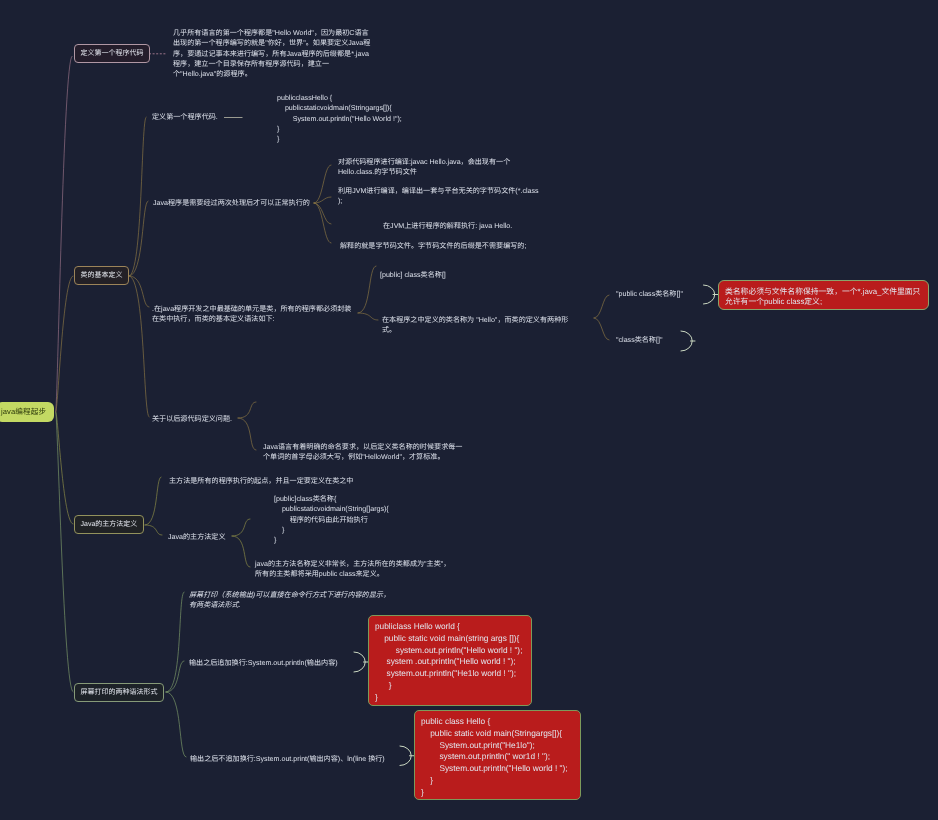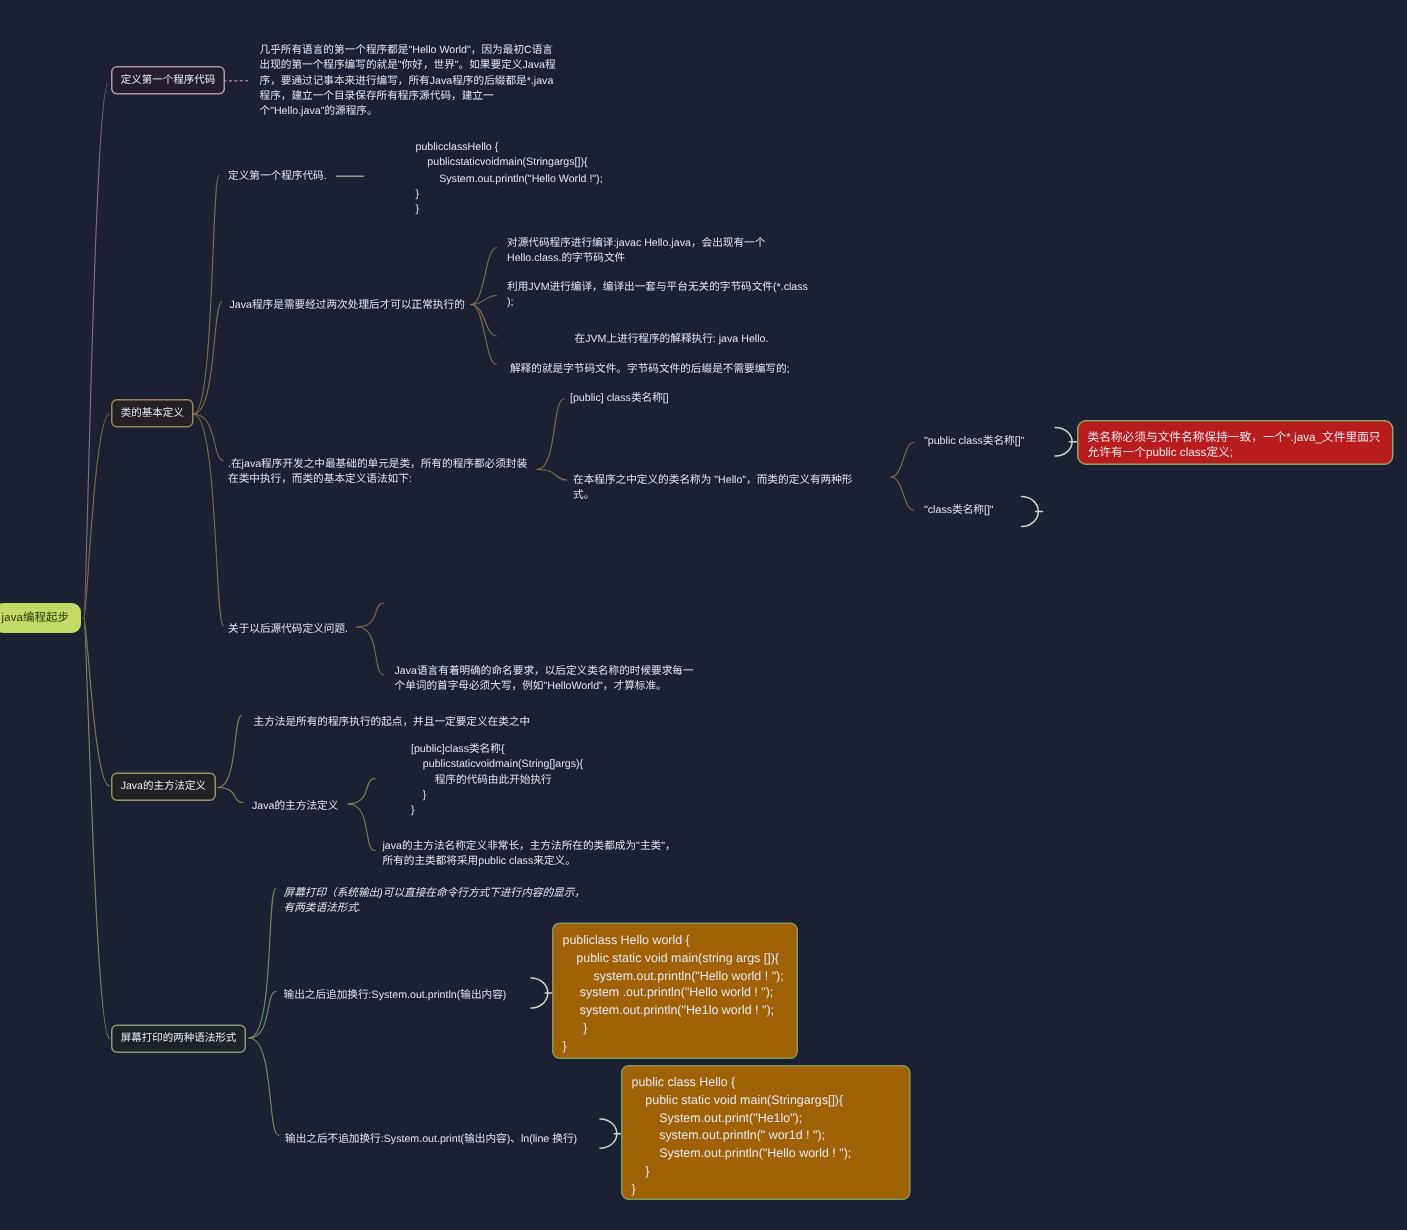--- a/index.html
+++ b/index.html
@@ -14,21 +14,21 @@
   .node{position:absolute;color:#dde1eb;line-height:10.3px;font-size:7.1px;
         white-space:pre;letter-spacing:0px;}
   .root{position:absolute;background:#c3d963;color:#2d3a0b;border-radius:6px;
         font-size:7.6px;line-height:20px;height:20px;padding:0 6px;
         white-space:pre;letter-spacing:.1px;}
   .boxed{position:absolute;border:1px solid;border-radius:4px;
          font-size:7.0px;line-height:17px;height:17px;padding:0 5.5px;
          white-space:pre;color:#e6e9f1;box-sizing:content-box;}
   .codebox{position:absolute;border:1px solid #7d9a5b;border-radius:5px;
            font-size:8.3px;line-height:11.8px;white-space:pre;color:#e2e6ee;
-           padding:5px 6px;box-sizing:border-box;background:#a16207;}
+           padding:5px 6px;box-sizing:border-box;background:#b91c1c;}
   .callout{position:absolute;border:1px solid #8aa46a;border-radius:6px;background:#b91c1c;
            font-size:7.8px;line-height:10.4px;white-space:pre;color:#e2e6ee;
            padding:5.5px 6px;box-sizing:border-box;}
 </style>
 </head>
 <body>
 
 <div id="canvas">
   <svg id="links" viewBox="0 0 938 820">
       <path d="M 56 412 C 57.6 412, 63.2 56, 72 56" stroke="#9b7489" fill="none" stroke-width="0.75" stroke-linecap="round" opacity="0.88"></path>
@@ -85,21 +85,21 @@
   <div class="node" style="left:153px;top:198px;text-align:center;">Java程序是需要经过两次处理后才可以正常执行的</div>
   <div class="node" style="left:338px;top:157px;">对源代码程序进行编译:javac Hello.java，会出现有一个
 Hello.class.的字节码文件</div>
   <div class="node" style="left:338px;top:186px;">利用JVM进行编译，编译出一套与平台无关的字节码文件(*.class
 );</div>
   <div class="node" style="left:338px;top:221px;margin-left:45px;">在JVM上进行程序的解释执行: java Hello.</div>
   <div class="node" style="left:338px;top:241px;"> 解释的就是字节码文件。字节码文件的后缀是不需要编写的;</div>
 
   <div class="node" style="left:152px;top:304px;">.在java程序开发之中最基础的单元是类，所有的程序都必须封装
 在类中执行，而类的基本定义语法如下:</div>
-  <div class="node" style="left:380px;top:260px;">[public] class类名称[]</div>
+  <div class="node" style="left:380px;top:270px;">[public] class类名称[]</div>
   <div class="node" style="left:382px;top:315px;">在本程序之中定义的类名称为 "Hello"，而类的定义有两种形
 式。</div>
   <div class="node" style="left:616px;top:289px;">"public class类名称[]"</div>
   <div class="node" style="left:616px;top:335px;">"class类名称[]"</div>
 
   <div class="callout" style="left:718px;top:280px;width:211px;height:30px;">类名称必须与文件名称保持一致，一个*.java_文件里面只
 允许有一个public class定义;</div>
 
   <div class="node" style="left:152px;top:414px;">关于以后源代码定义问题.</div>
   <div class="node" style="left:263px;top:442px;">Java语言有着明确的命名要求，以后定义类名称的时候要求每一
@@ -121,20 +121,20 @@
 有两类语法形式.</div>
   <div class="node" style="left:189px;top:658px;">输出之后追加换行:System.out.println(输出内容)</div>
   <div class="codebox" style="left:368px;top:615px;width:164px;height:91px;">publiclass Hello world {
     public static void main(string args []){
          system.out.println("Hello world ! ");
      system .out.println("Hello world ! ");
      system.out.println("He1lo world ! ");
       }
 }</div>
   <div class="node" style="left:190px;top:754px;">输出之后不追加换行:System.out.print(输出内容)、ln(line 换行)</div>
-  <div class="codebox" style="left:414px;top:710px;width:193px;height:90px;">public class Hello {
+  <div class="codebox" style="left:414px;top:710px;width:167px;height:90px;">public class Hello {
     public static void main(Stringargs[]){
         System.out.print("He1lo");
         system.out.println(" wor1d ! ");
         System.out.println("Hello world ! ");
     }
 }</div>
 </div>
 
 </body></html>

